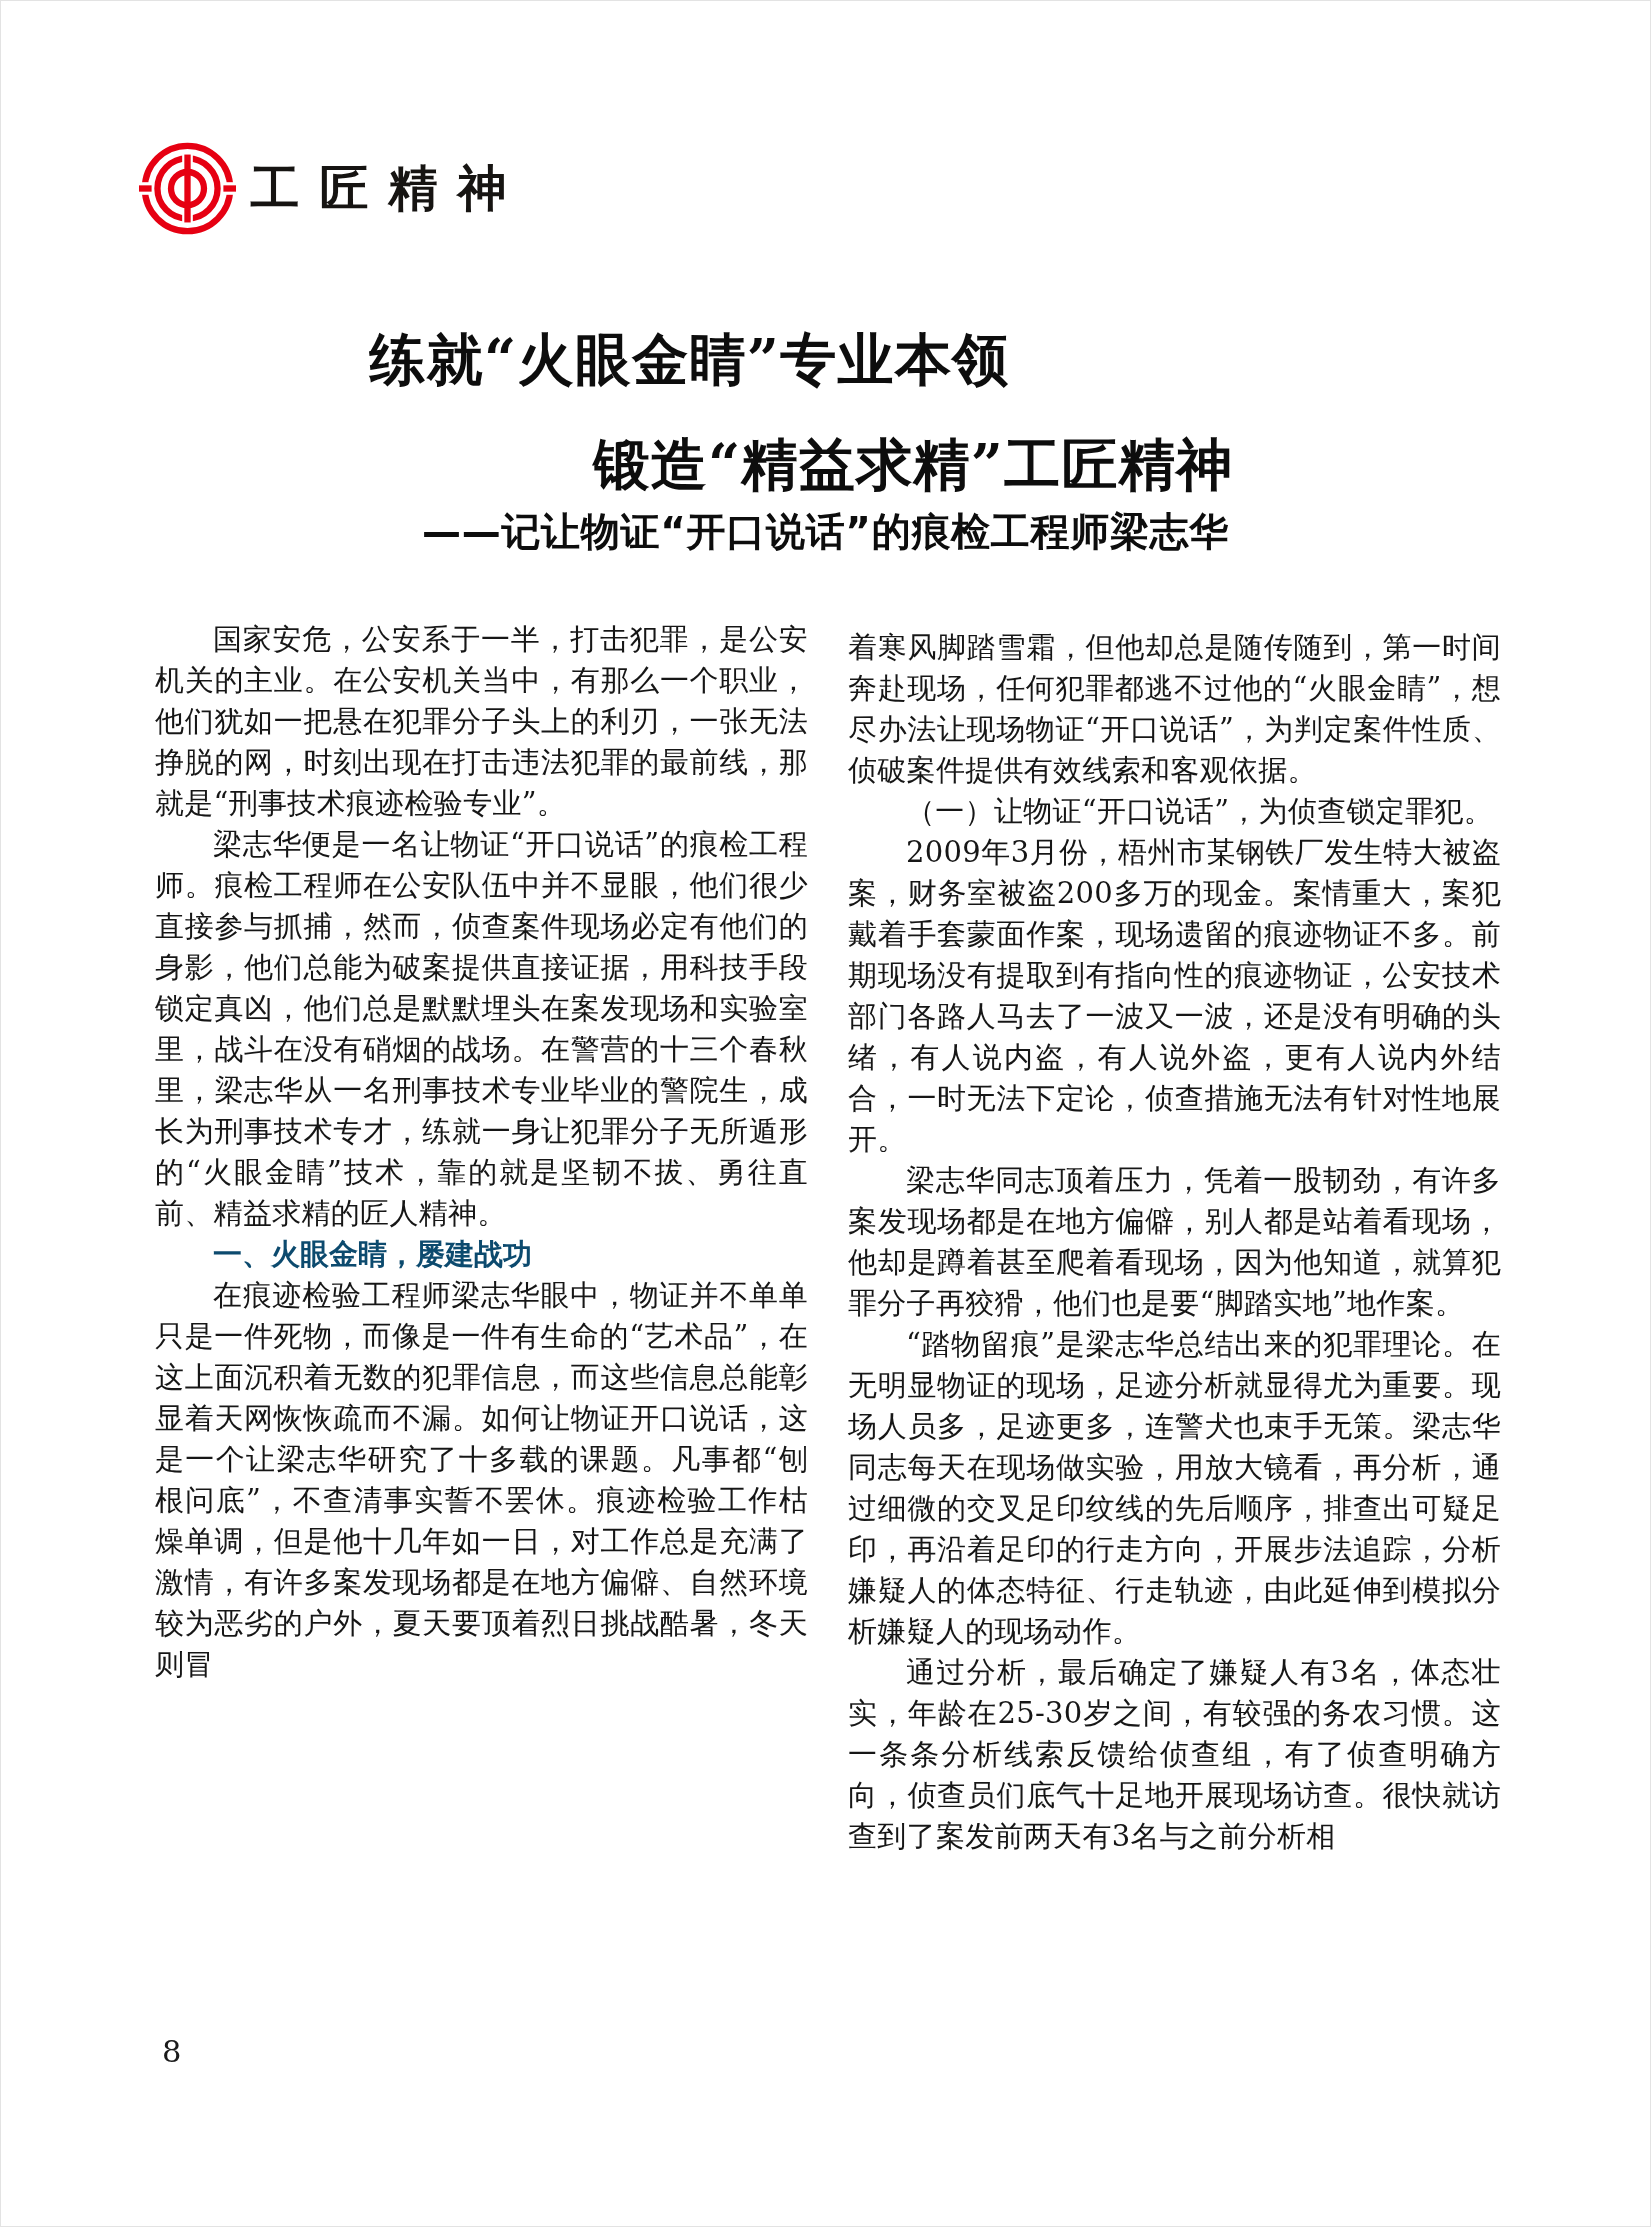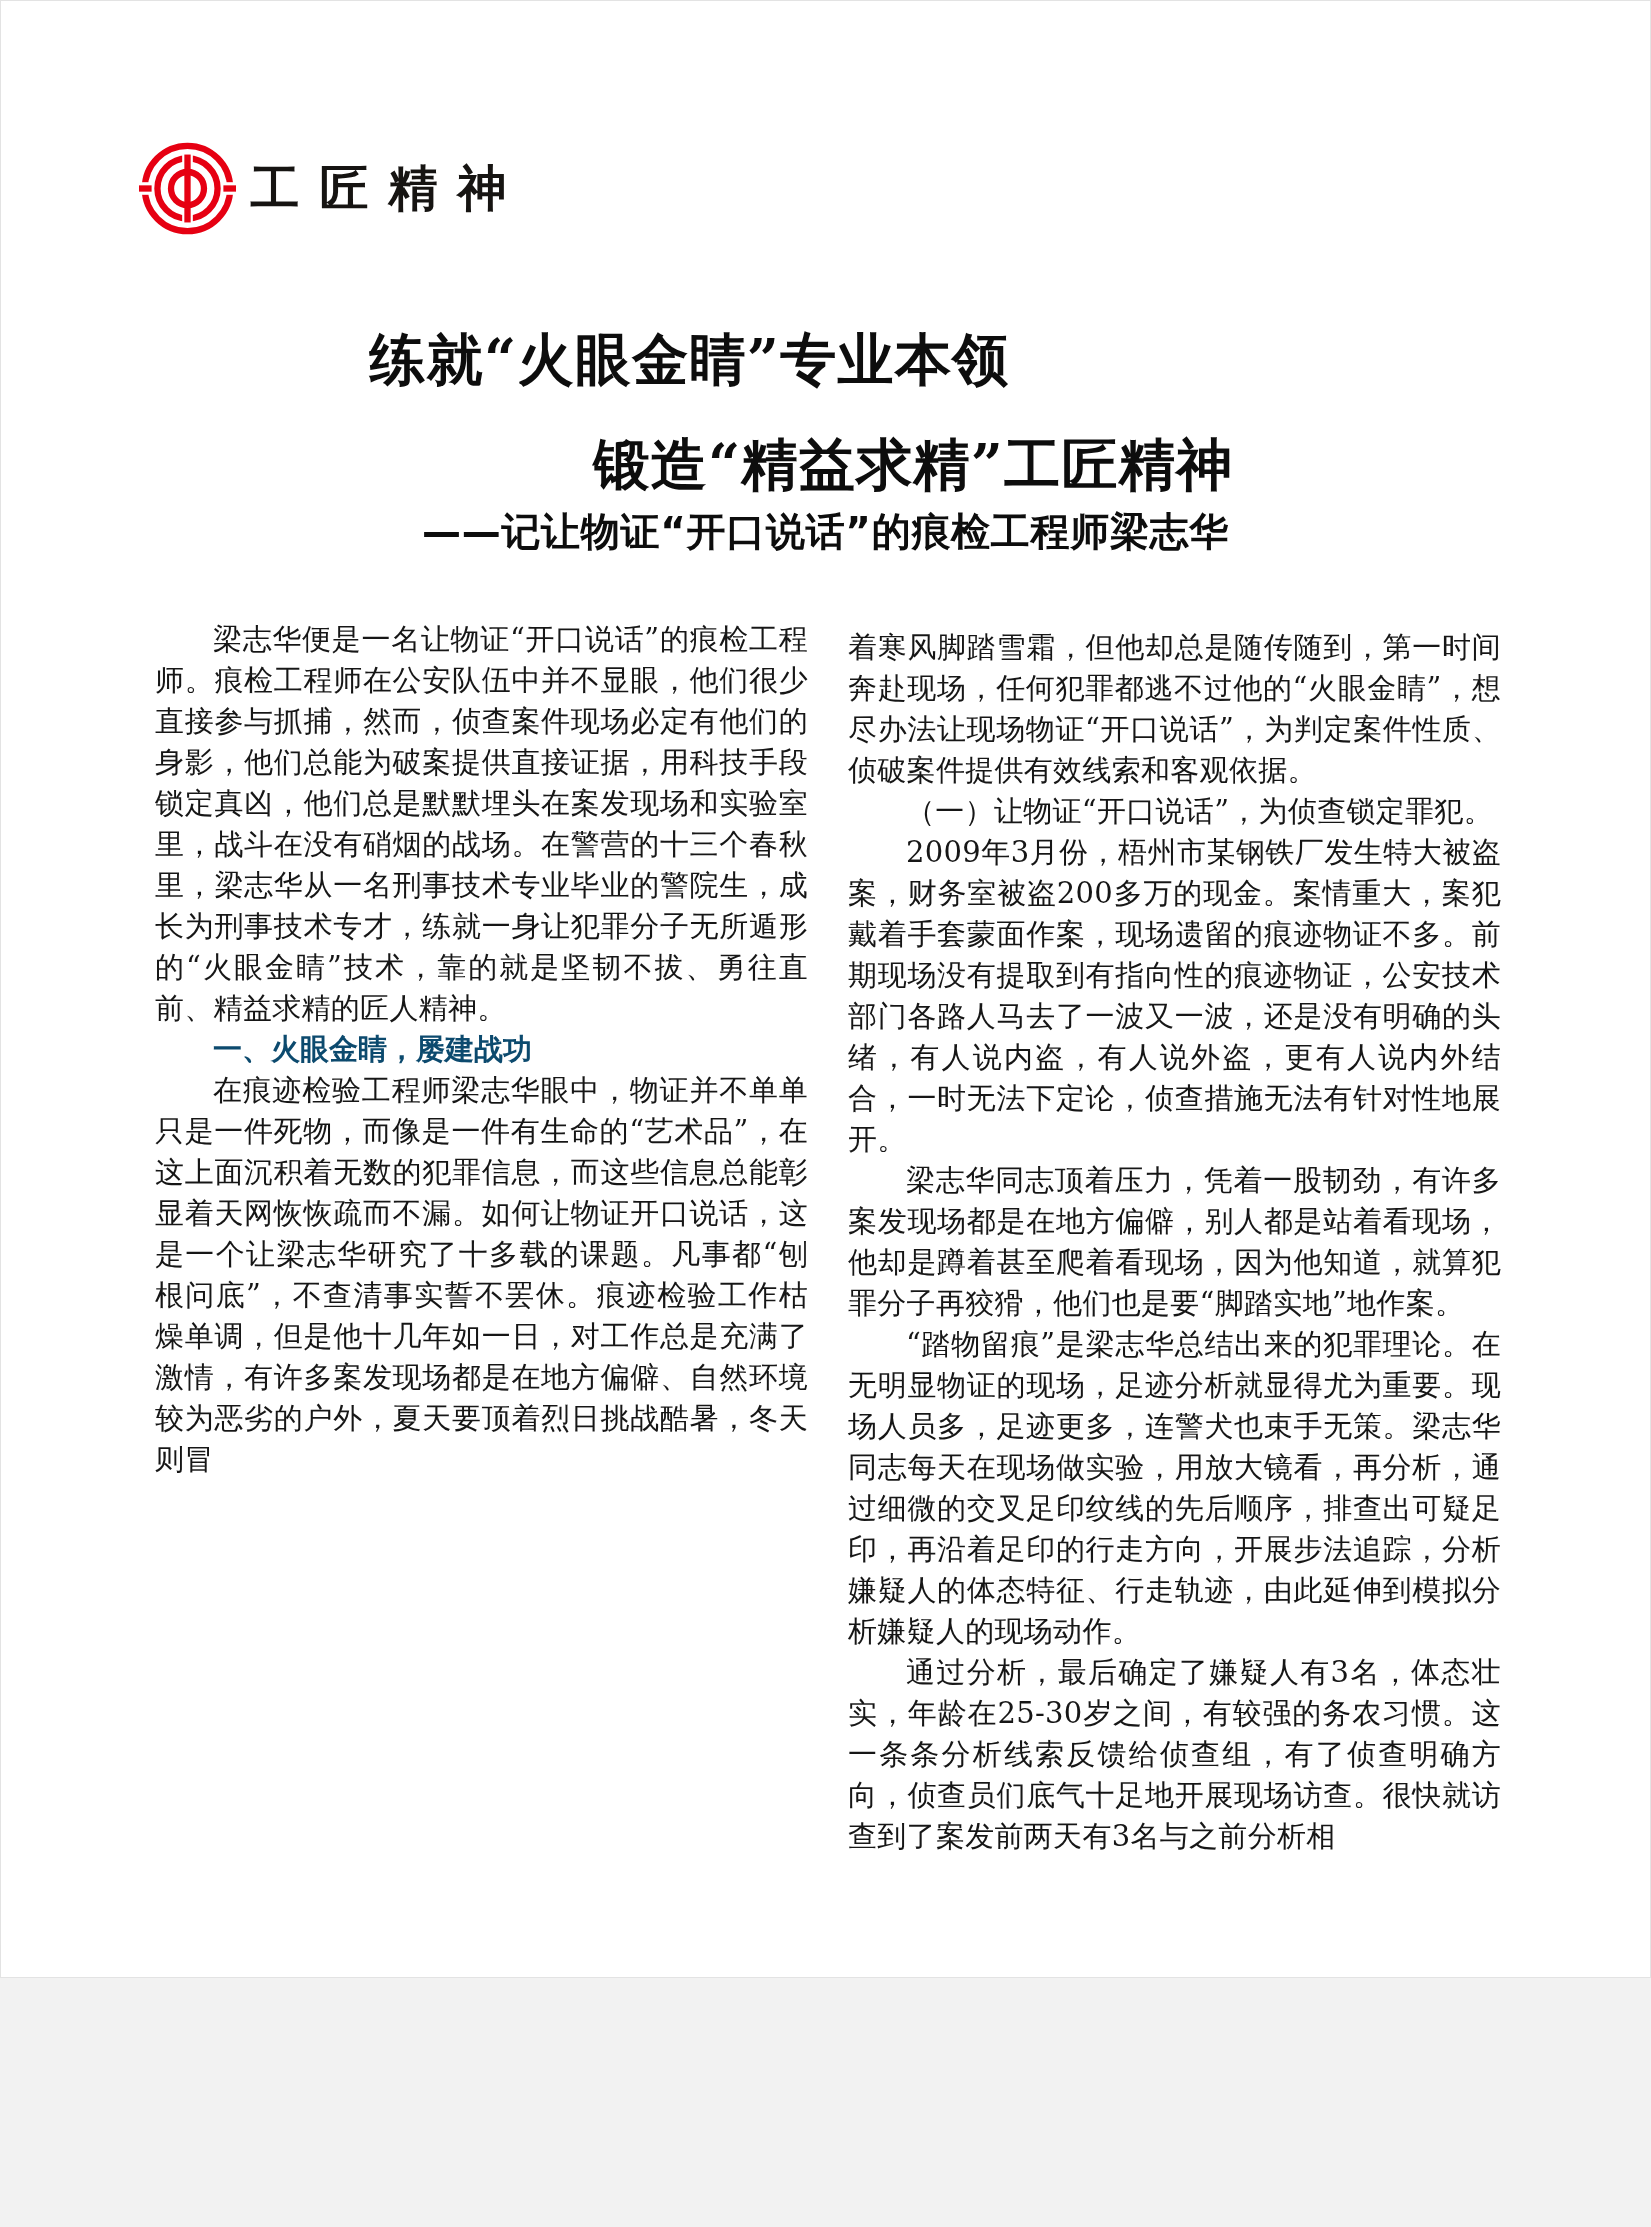--- a/index.html
+++ b/index.html
@@ -1,18 +1,18 @@
 <!DOCTYPE html>
 <html lang="zh" style="font-size:10.6px"><head>
 <meta charset="utf-8">
 <style>
   html,body{margin:0;padding:0;background:#f2f2f2;}
   .page{
     position:relative;
-    width:1651px;height:1978px;
+    width:1651px;height:2227px;
     margin:0 auto;
     background:#ffffff;
     box-sizing:border-box;
     border:0.7px solid #e3e3e3;
     font-family:"DejaVu Serif","Liberation Serif",serif;
     color:#111;
     overflow:hidden;
   }
   
   .masthead{
@@ -115,20 +115,21 @@
   </div>
 
   <div class="title-block">
     <div class="title-line l1">练就“火眼金睛”专业本领</div>
     <div class="title-line l2">锻造“精益求精”工匠精神</div>
   </div>
   <div class="subtitle">——记让物证“开口说话”的痕检工程师梁志华</div>
 
   <div class="columns">
     <div class="col">
+      <p>国家安危，公安系于一半，打击犯罪，是公安机关的主业。在公安机关当中，有那么一个职业，他们犹如一把悬在犯罪分子头上的利刃，一张无法挣脱的网，时刻出现在打击违法犯罪的最前线，那就是“刑事技术痕迹检验专业”。</p>
       <p>梁志华便是一名让物证“开口说话”的痕检工程师。痕检工程师在公安队伍中并不显眼，他们很少直接参与抓捕，然而，侦查案件现场必定有他们的身影，他们总能为破案提供直接证据，用科技手段锁定真凶，他们总是默默埋头在案发现场和实验室里，战斗在没有硝烟的战场。在警营的十三个春秋里，梁志华从一名刑事技术专业毕业的警院生，成长为刑事技术专才，练就一身让犯罪分子无所遁形的“火眼金睛”技术，靠的就是坚韧不拔、勇往直前、精益求精的匠人精神。</p>
       <h3>一、火眼金睛，屡建战功</h3>
       <p>在痕迹检验工程师梁志华眼中，物证并不单单只是一件死物，而像是一件有生命的“艺术品”，在这上面沉积着无数的犯罪信息，而这些信息总能彰显着天网恢恢疏而不漏。如何让物证开口说话，这是一个让梁志华研究了十多载的课题。凡事都“刨根问底”，不查清事实誓不罢休。痕迹检验工作枯燥单调，但是他十几年如一日，对工作总是充满了激情，有许多案发现场都是在地方偏僻、自然环境较为恶劣的户外，夏天要顶着烈日挑战酷暑，冬天则冒</p>
     </div>
     <div class="col">
       <p class="no-indent">着寒风脚踏雪霜，但他却总是随传随到，第一时间奔赴现场，任何犯罪都逃不过他的“火眼金睛”，想尽办法让现场物证“开口说话”，为判定案件性质、侦破案件提供有效线索和客观依据。</p>
       <p>（一）让物证“开口说话”，为侦查锁定罪犯。</p>
       <p>2009年3月份，梧州市某钢铁厂发生特大被盗案，财务室被盗200多万的现金。案情重大，案犯戴着手套蒙面作案，现场遗留的痕迹物证不多。前期现场没有提取到有指向性的痕迹物证，公安技术部门各路人马去了一波又一波，还是没有明确的头绪，有人说内盗，有人说外盗，更有人说内外结合，一时无法下定论，侦查措施无法有针对性地展开。</p>
       <p>梁志华同志顶着压力，凭着一股韧劲，有许多案发现场都是在地方偏僻，别人都是站着看现场，他却是蹲着甚至爬着看现场，因为他知道，就算犯罪分子再狡猾，他们也是要“脚踏实地”地作案。</p>
       <p>“踏物留痕”是梁志华总结出来的犯罪理论。在无明显物证的现场，足迹分析就显得尤为重要。现场人员多，足迹更多，连警犬也束手无策。梁志华同志每天在现场做实验，用放大镜看，再分析，通过细微的交叉足印纹线的先后顺序，排查出可疑足印，再沿着足印的行走方向，开展步法追踪，分析嫌疑人的体态特征、行走轨迹，由此延伸到模拟分析嫌疑人的现场动作。</p>

